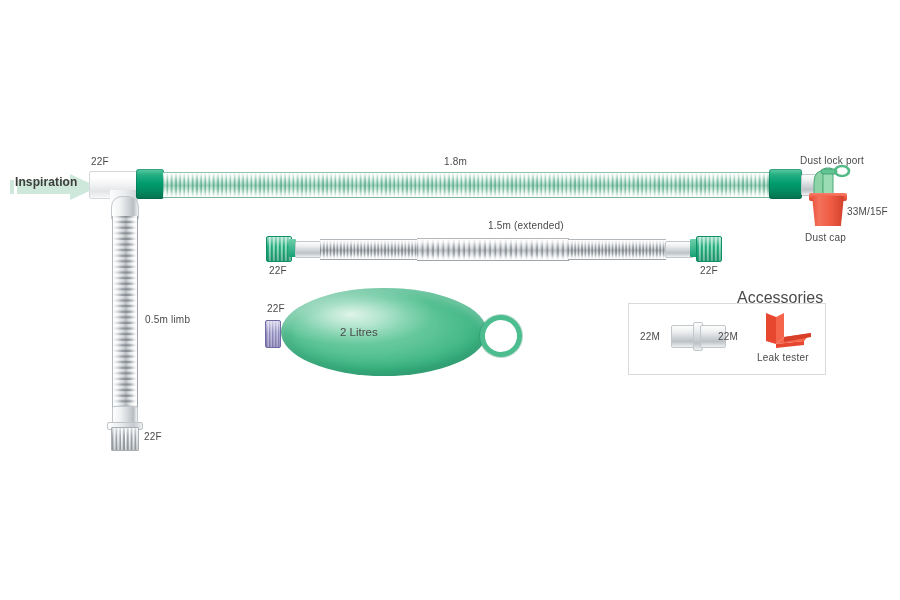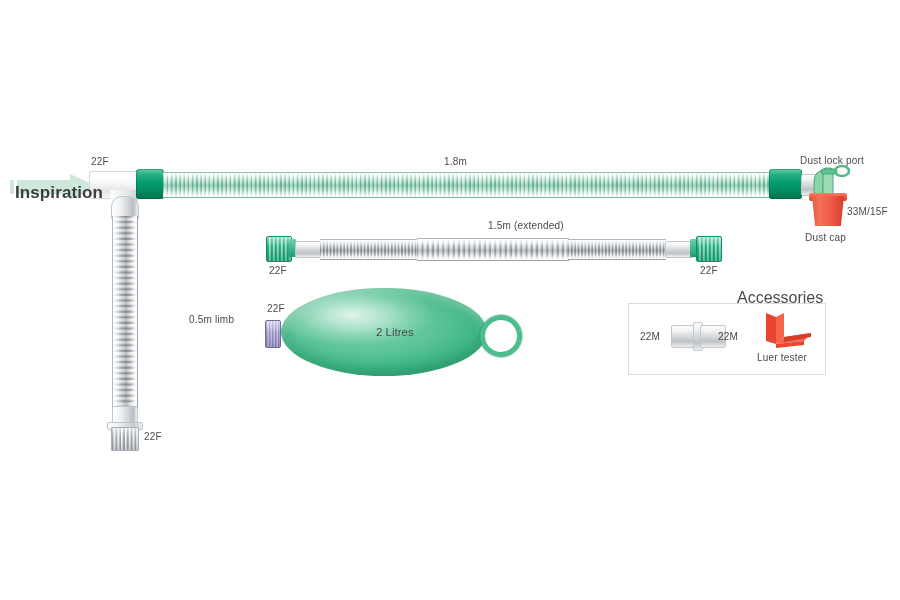--- a/index.html
+++ b/index.html
@@ -7,21 +7,21 @@
     width:900px;height:600px;background:#ffffff;overflow:hidden;position:relative;
     font-family:"Liberation Sans","DejaVu Sans",sans-serif;
     -webkit-font-smoothing:antialiased;
   }
   .stage{position:absolute;left:0;top:0;width:900px;height:600px;}
   .lbl{position:absolute;font-size:10px;color:#4a4a4a;white-space:nowrap;letter-spacing:.2px;}
 
   
   .insp-wrap{position:absolute;left:8px;top:171px;width:92px;height:32px;}
   .insp-arrow{position:absolute;left:0;top:0;width:92px;height:32px;}
-  .insp-text{position:absolute;left:7px;top:12px;font-size:17px;font-weight:bold;color:#3d3d3d;
+  .insp-text{position:absolute;left:7px;top:4px;font-size:12px;font-weight:bold;color:#3d3d3d;
              letter-spacing:.1px;z-index:3;}
 
   
   .tube{position:absolute;}
   .corr-green{
     background:
       linear-gradient(to bottom,
         rgba(255,255,255,.95) 0%, rgba(255,255,255,.55) 14%,
         rgba(120,200,170,.25) 34%, rgba(60,160,120,.42) 52%,
         rgba(140,205,180,.25) 70%, rgba(255,255,255,.6) 88%, rgba(255,255,255,.95) 100%),
@@ -125,21 +125,21 @@
     background:#ffffff;
     box-shadow:inset 0 1px 2px rgba(255,255,255,.8), 0 0 0 1px rgba(35,140,100,.35);
   }
   .bag-neck{
     position:absolute;left:265px;top:320px;width:14px;height:26px;border-radius:2px;
     background:
       linear-gradient(to bottom, rgba(255,255,255,.6),rgba(255,255,255,0) 45%,rgba(80,70,120,.25)),
       repeating-linear-gradient(to right,#8f8bbd 0px,#8f8bbd 1.1px,#d9d6ee 2px,#b6b2da 3px);
     border:1px solid #6f6aa5;
   }
-  .bag-text{position:absolute;left:340px;top:326px;font-size:11.5px;color:#4a4a4a;margin-left:36px;}
+  .bag-text{position:absolute;left:340px;top:326px;font-size:11.5px;color:#4a4a4a;}
 
   
   .acc-box{position:absolute;left:628px;top:303px;width:196px;height:70px;
            border:1px solid #d8dadd;background:#ffffff;}
   .acc-title{position:absolute;left:737px;top:289px;font-size:16px;color:#4a4a4a;}
 
   
   .dustcap{
     position:absolute;left:811px;top:196px;width:34px;height:30px;
     background:linear-gradient(to right,#e8523c 0%,#f4715b 24%,#ef5a43 60%,#cf3f2c 100%);
@@ -201,21 +201,21 @@
 
   <div style="position:absolute;left:112px;top:406px;width:24px;height:18px;border-radius:2px;
               background:linear-gradient(to right,#ffffff,#eceef0 35%,#cfd3d7 65%,#b8bdc2 85%,#f2f3f4 100%);
               border:1px solid #c2c7cb;"></div>
 
   <div style="position:absolute;left:107px;top:422px;width:34px;height:6px;border-radius:2px;
               background:linear-gradient(to right,#ffffff,#e6e9eb 40%,#c6cbcf 75%,#edeff0);border:1px solid #bfc4c8;"></div>
 
   <div class="ribbed-grey" style="left:111px;top:427px;width:26px;height:22px;"></div>
 
-  <div class="lbl" style="left:145px;top:314px;margin-left:44px;">0.5m limb</div>
+  <div class="lbl" style="left:145px;top:314px;">0.5m limb</div>
   <div class="lbl" style="left:144px;top:431px;">22F</div>
 
   <div class="lbl" style="left:488px;top:220px;">1.5m (extended)</div>
 
   <div class="ribbed-grn" style="left:266px;top:236px;width:24px;height:24px;"></div>
   <div style="position:absolute;left:289px;top:239px;width:7px;height:18px;background:linear-gradient(to bottom,#6fd0ab,#17a075);border-radius:1px;"></div>
   <div class="grey-sleeve" style="left:295px;top:241px;width:26px;height:15px;"></div>
 
   <div class="tube corr-grey-h dense" style="left:320px;top:239px;width:98px;height:19px;"></div>
   <div class="tube corr-grey-h" style="left:417px;top:238px;width:152px;height:21px;"></div>
@@ -244,15 +244,15 @@
   <div class="grey-sleeve" style="left:700px;top:325px;width:24px;height:21px;"></div>
   <div class="lbl" style="left:718px;top:331px;">22M</div>
 
   <svg style="position:absolute;left:762px;top:311px;width:52px;height:40px;" viewBox="0 0 52 40">
     <path d="M4 2 L14 6 L14 33 L4 30 Z" fill="#e8472f"></path>
     <path d="M14 6 L22 2 L22 26 L14 33 Z" fill="#f4654b"></path>
     <path d="M14 33 L22 26 L49 22 L42 30 Z" fill="#f4654b"></path>
     <path d="M22 26 L49 22 L49 26 L22 31 Z" fill="#d83f29"></path>
     <path d="M14 33 L42 30 L42 34 L14 37 Z" fill="#e8472f"></path>
   </svg>
-  <div class="lbl" style="left:757px;top:352px;">Luer tester</div>
+  <div class="lbl" style="left:757px;top:352px;">Leak tester</div>
 
 </div>
 
 </body></html>

